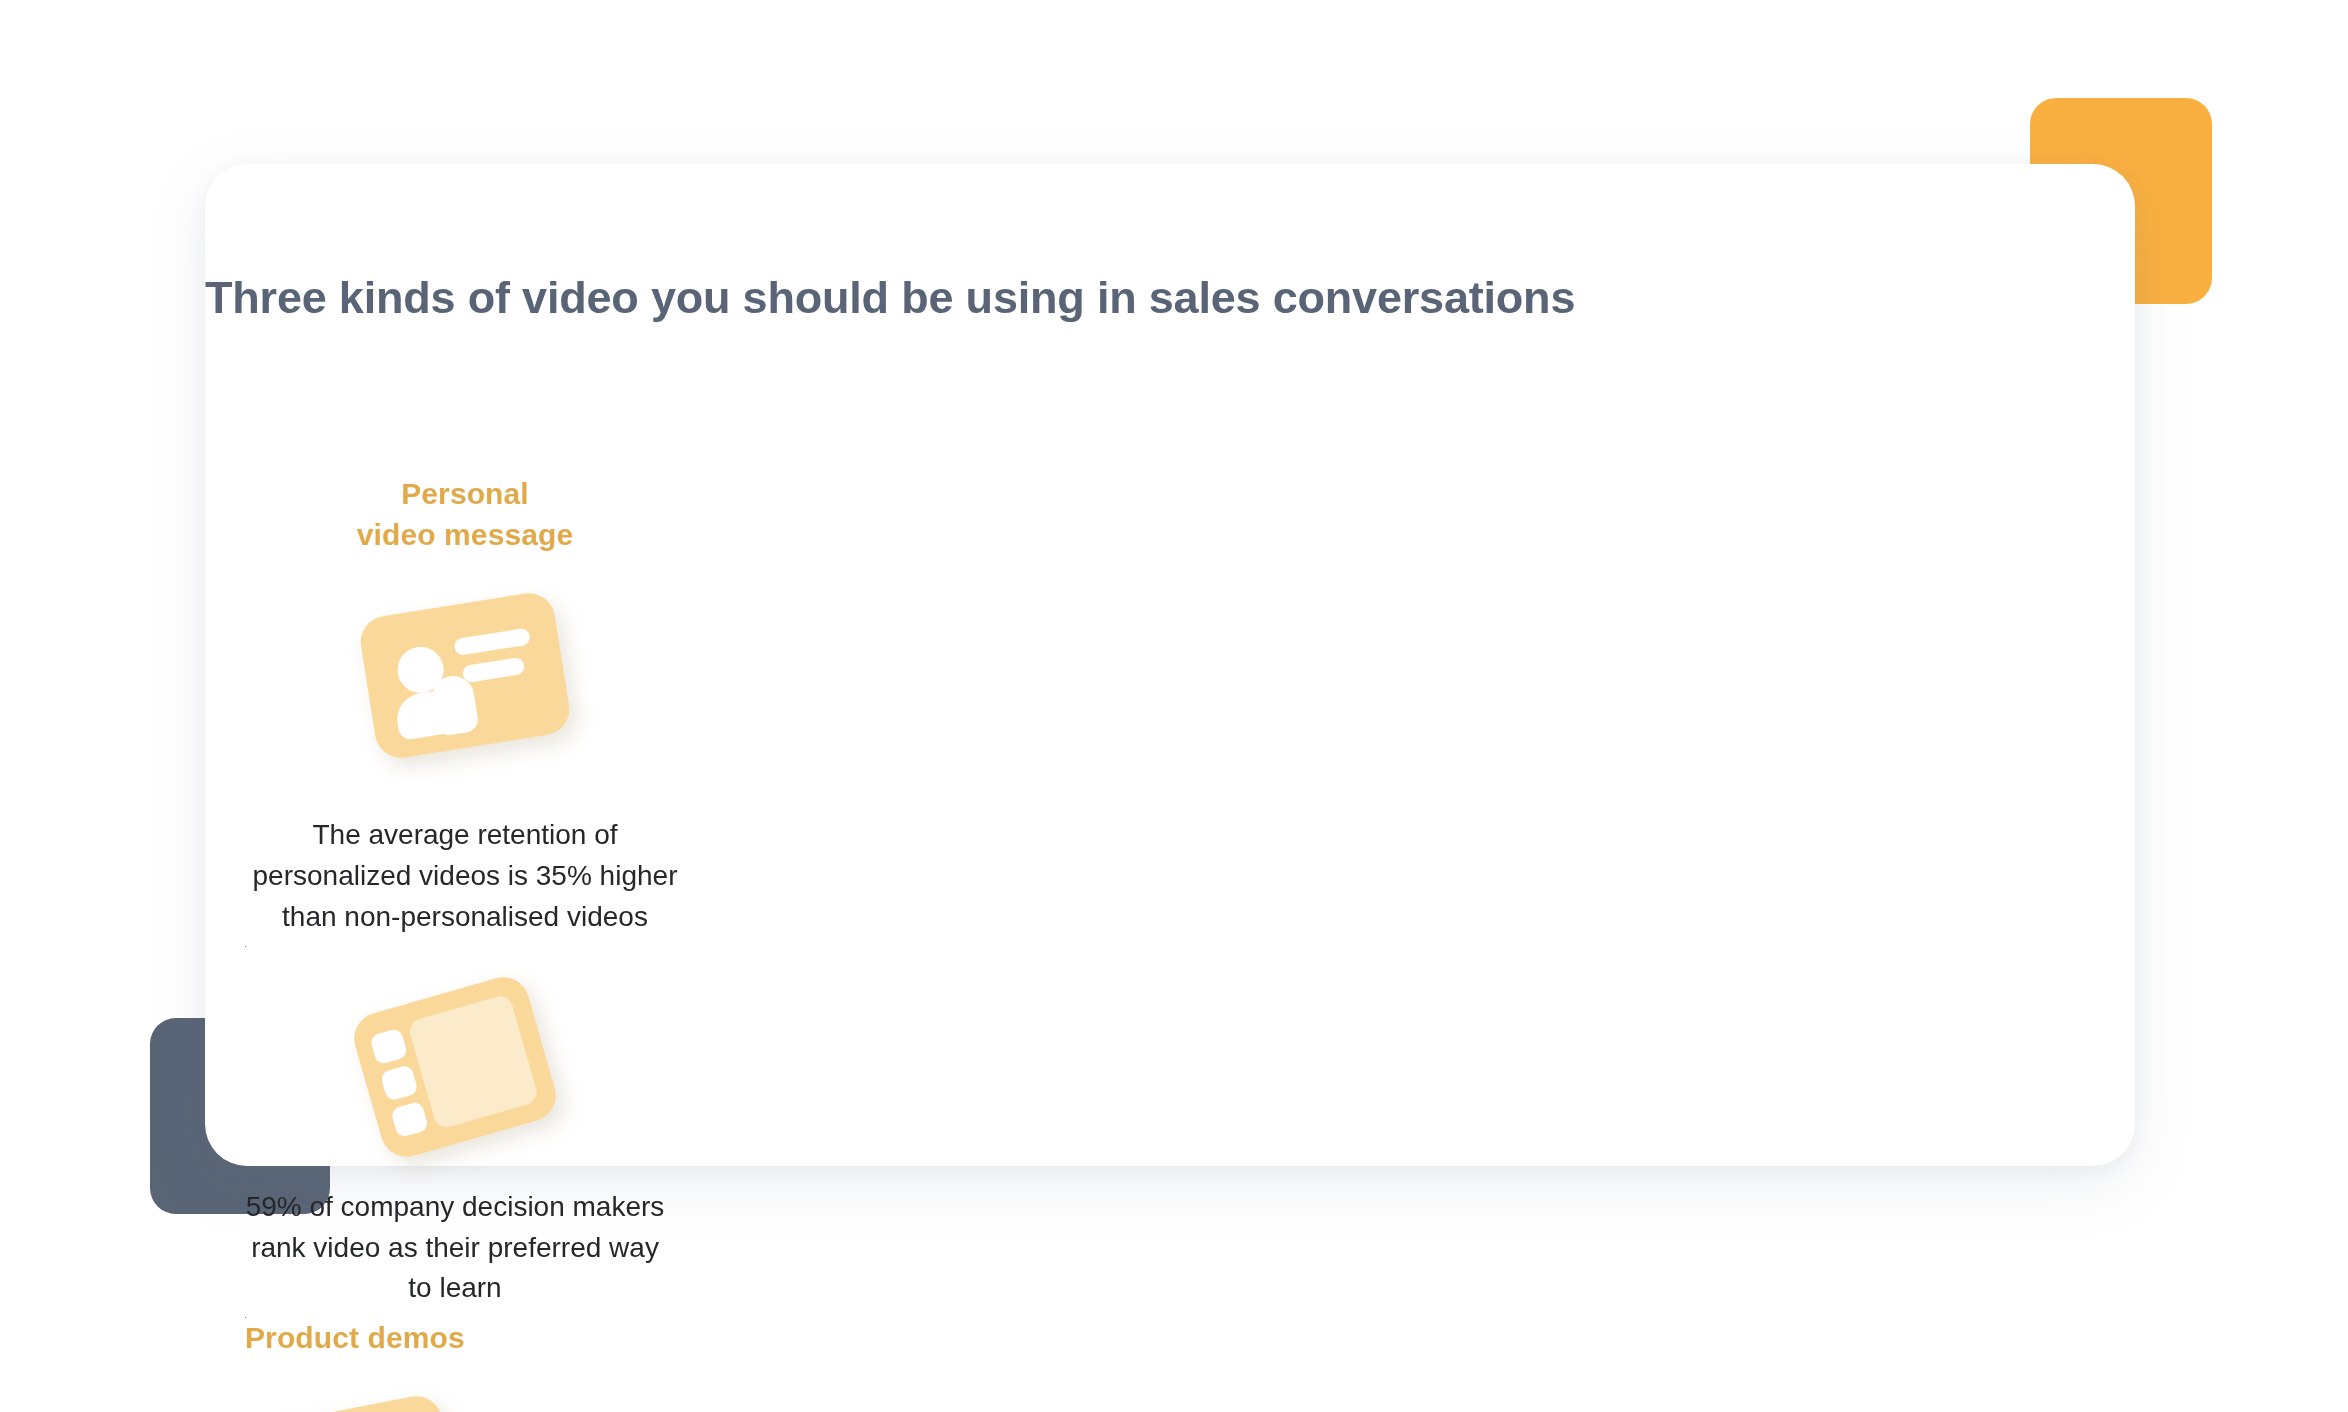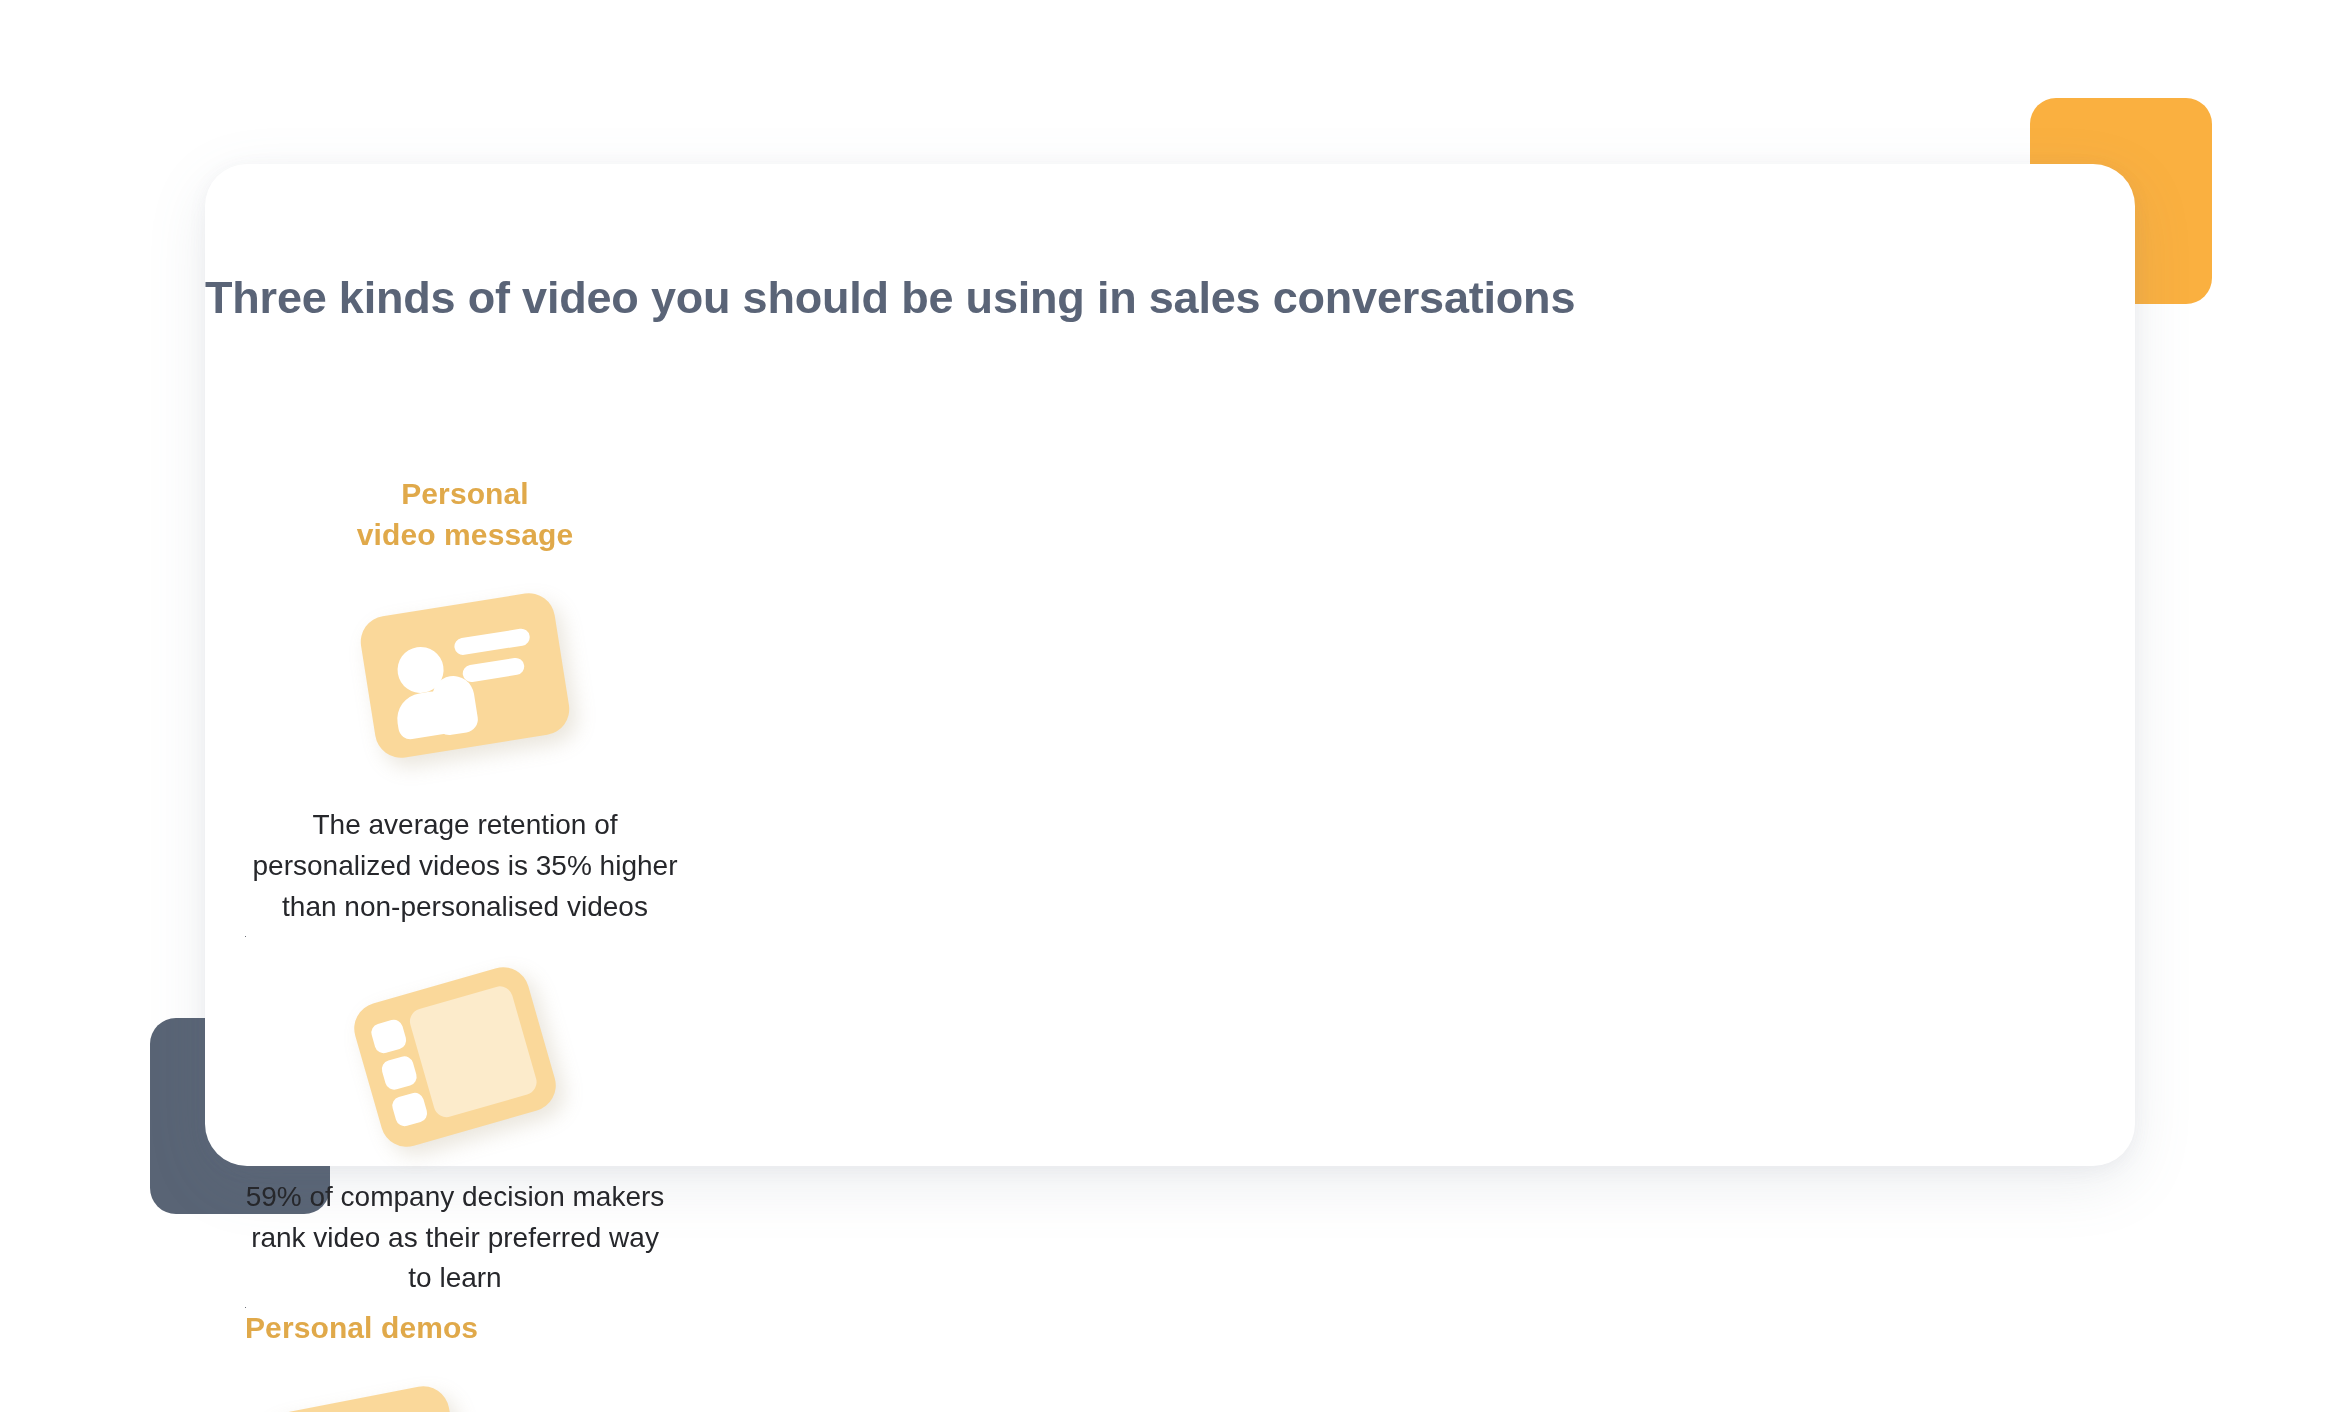--- a/index.html
+++ b/index.html
@@ -111,21 +111,21 @@
     color: #26272b;
     text-align: center;
     max-width: 460px;
     font-weight: 400;
   }
   .col-1 .col-body { max-width: 440px; }
   .col-2 .col-body { max-width: 420px; }
   .col-3 .col-body { max-width: 470px; }
 
   
-  .col-1 .col-body { margin-top: 10px; }
+  .col-1 .col-body { margin-top: 20px; }
   .col-2 .col-body { }
   .col-3 .col-body { margin-top: 10px; }
 
   
   .icon-card {
     position: relative;
     background: #FAD89A;
     border-radius: 26px;
     box-shadow: 6px 10px 20px rgba(160, 140, 100, 0.22);
   }
@@ -255,21 +255,21 @@
           <span class="thumb thumb-2"></span>
           <span class="thumb thumb-3"></span>
         </div>
       </div>
       <div class="col-body">59% of company decision makers rank video as their preferred way to learn</div>
     </div>
 
     <div class="col-divider"></div>
 
     <div class="column col-3">
-      <div class="col-heading">Personal demos</div>
+      <div class="col-heading">Product demos</div>
       <div class="icon-wrap">
         <div class="icon-card" id="icon-play">
           <span class="play-tri"></span>
         </div>
       </div>
     </div>
 
   </div>
 </div>
 

